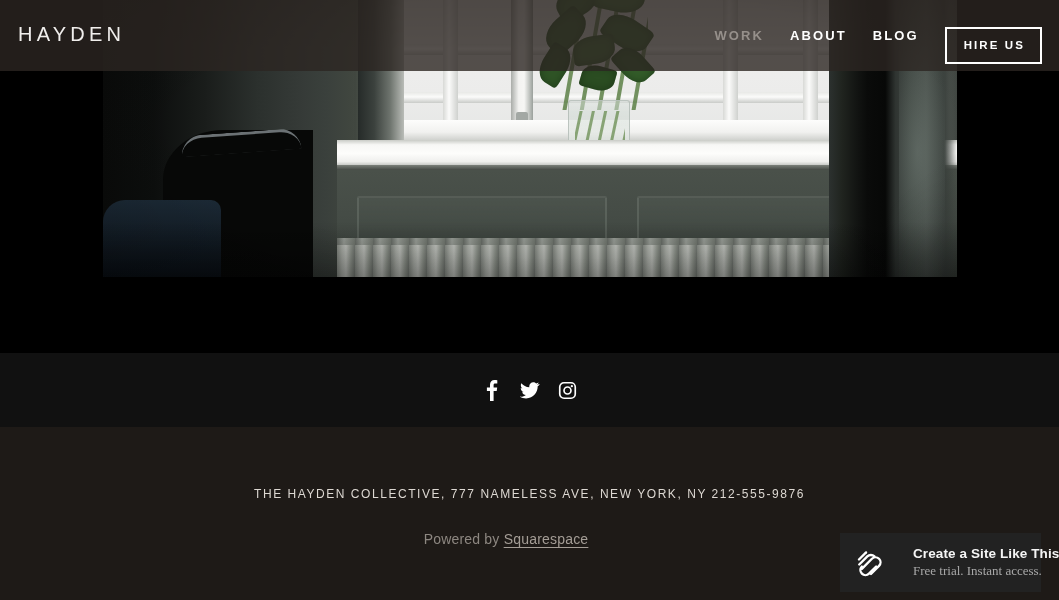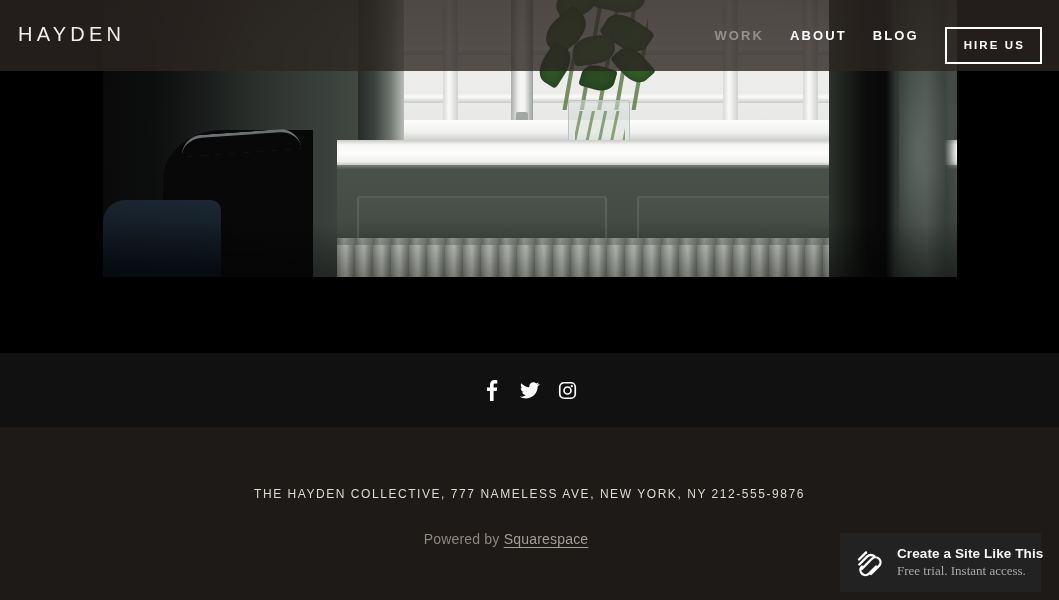--- a/index.html
+++ b/index.html
@@ -323,21 +323,21 @@
   
   .promo-banner {
     position: absolute;
     left: 840px; top: 533px;
     width: 201px;
     height: 59px;
     background: #222222;
     display: flex;
     align-items: center;
     padding-left: 14px;
-    gap: 13px;
+    gap: 29px;
     cursor: pointer;
     z-index: 60;
   }
   .promo-logo { width: 30px; height: 30px; flex: 0 0 30px; }
   .promo-text { display: flex; flex-direction: column; gap: 2px; }
   .promo-title {
     color: #f5f5f5;
     font-size: 13.5px;
     font-weight: 700;
     letter-spacing: 0.1px;

